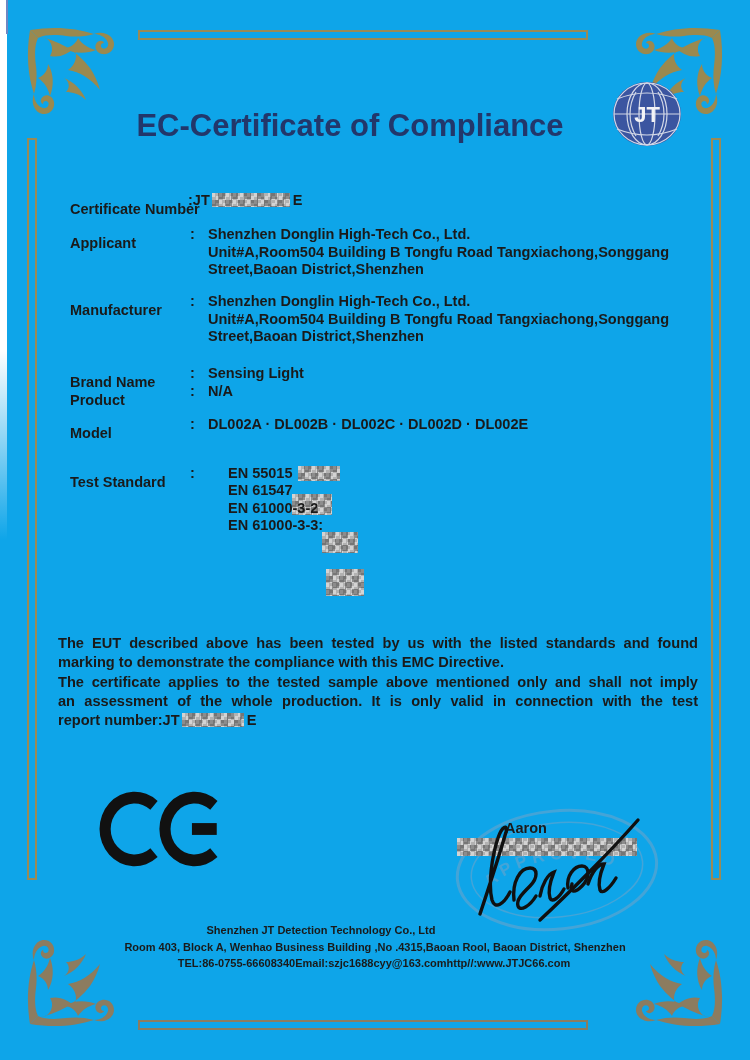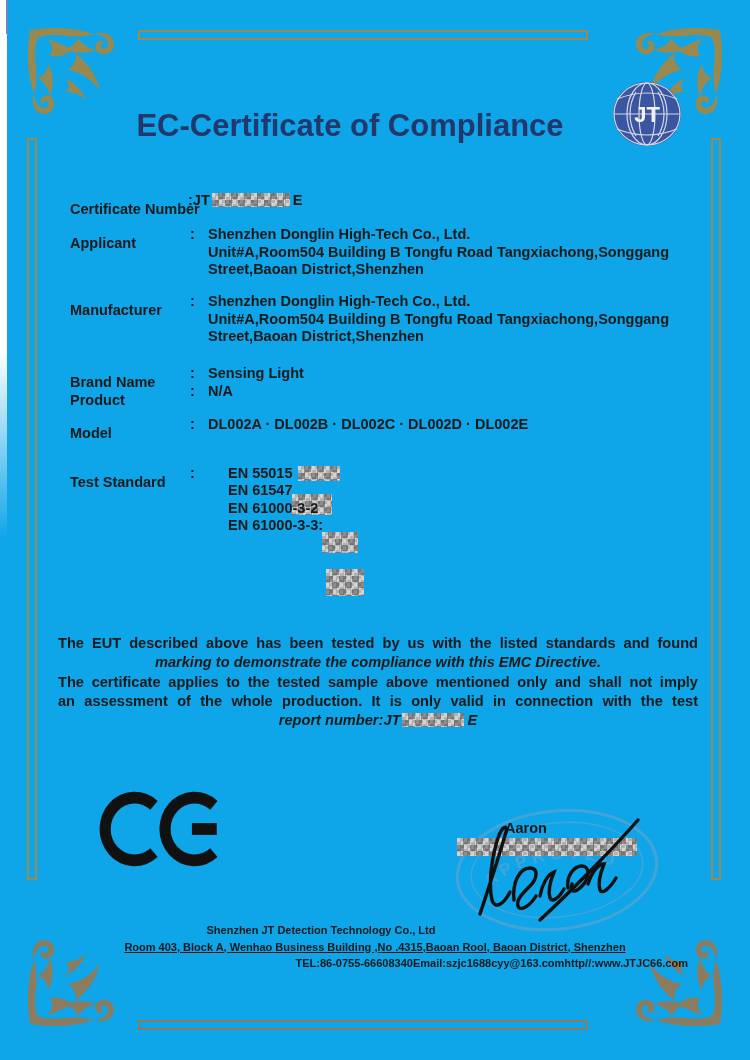--- a/index.html
+++ b/index.html
@@ -64,32 +64,32 @@
   .m-en2{left:64px;top:12px;width:40px;height:21px;}
   .m-en3{left:94px;top:32px;width:36px;height:21px;}
   .m-en4{left:98px;top:52px;width:38px;height:27px;}
   .m-stmt{width:50px;height:13px;vertical-align:-1px;margin:0 6px;}
   .m-report{width:62px;height:14px;vertical-align:-2px;margin:0 3px 0 2px;}
   .m-sign{left:457px;top:838px;width:180px;height:18px;}
 
   .statement{position:absolute;left:58px;top:602px;width:640px;
     font-size:14.6px;line-height:19.3px;margin-top:32px;}
   .jline{text-align:justify;text-align-last:justify;}
-  .lline{text-align:center;font-style:italic;}
+  .lline{text-align:left;}
 
   .ce{position:absolute;left:97px;top:789px;}
 
   .sig-name{position:absolute;left:505px;top:820px;font-size:14.5px;}
   .stamp{position:absolute;left:450px;top:798px;opacity:.42;transform:rotate(-6deg);}
   .sig-svg{position:absolute;left:462px;top:808px;}
 
   .footer{position:absolute;left:40px;top:922px;width:670px;font-size:11px;line-height:16.5px;}
   .foot1{text-align:center;transform:translateX(-54px);white-space:nowrap;}
-  .foot2{text-align:center;white-space:nowrap;text-decoration:underline;}
-  .foot3{display:flex;justify-content:flex-end;padding:0 22px 0 20px;white-space:nowrap;}
+  .foot2{text-align:center;white-space:nowrap;}
+  .foot3{display:flex;justify-content:center;padding:0 22px 0 20px;white-space:nowrap;}
 </style>
 </head>
 <body>
 
 <div class="page">
 
   <div class="scan-edge"></div>
   <div class="scan-line"></div>
 
   <div class="bar bar-top"></div>

